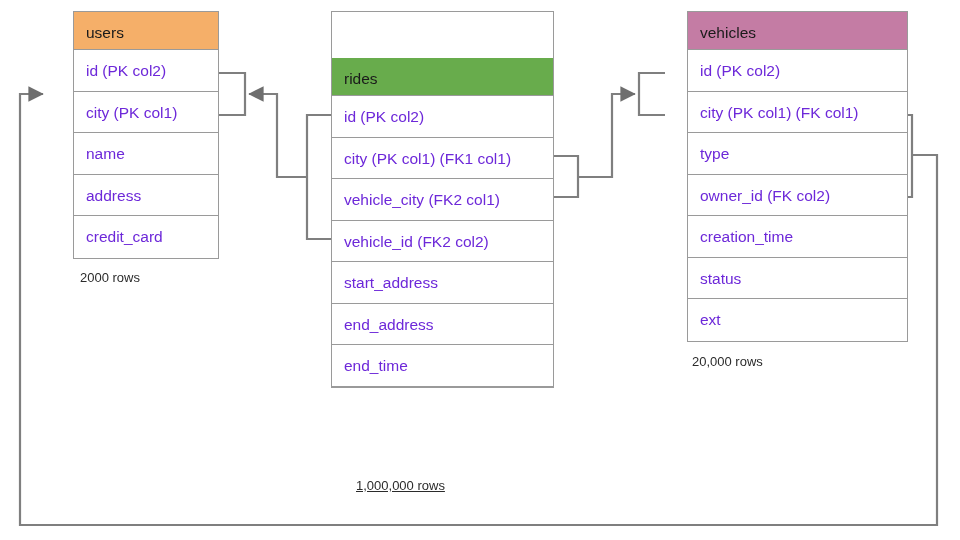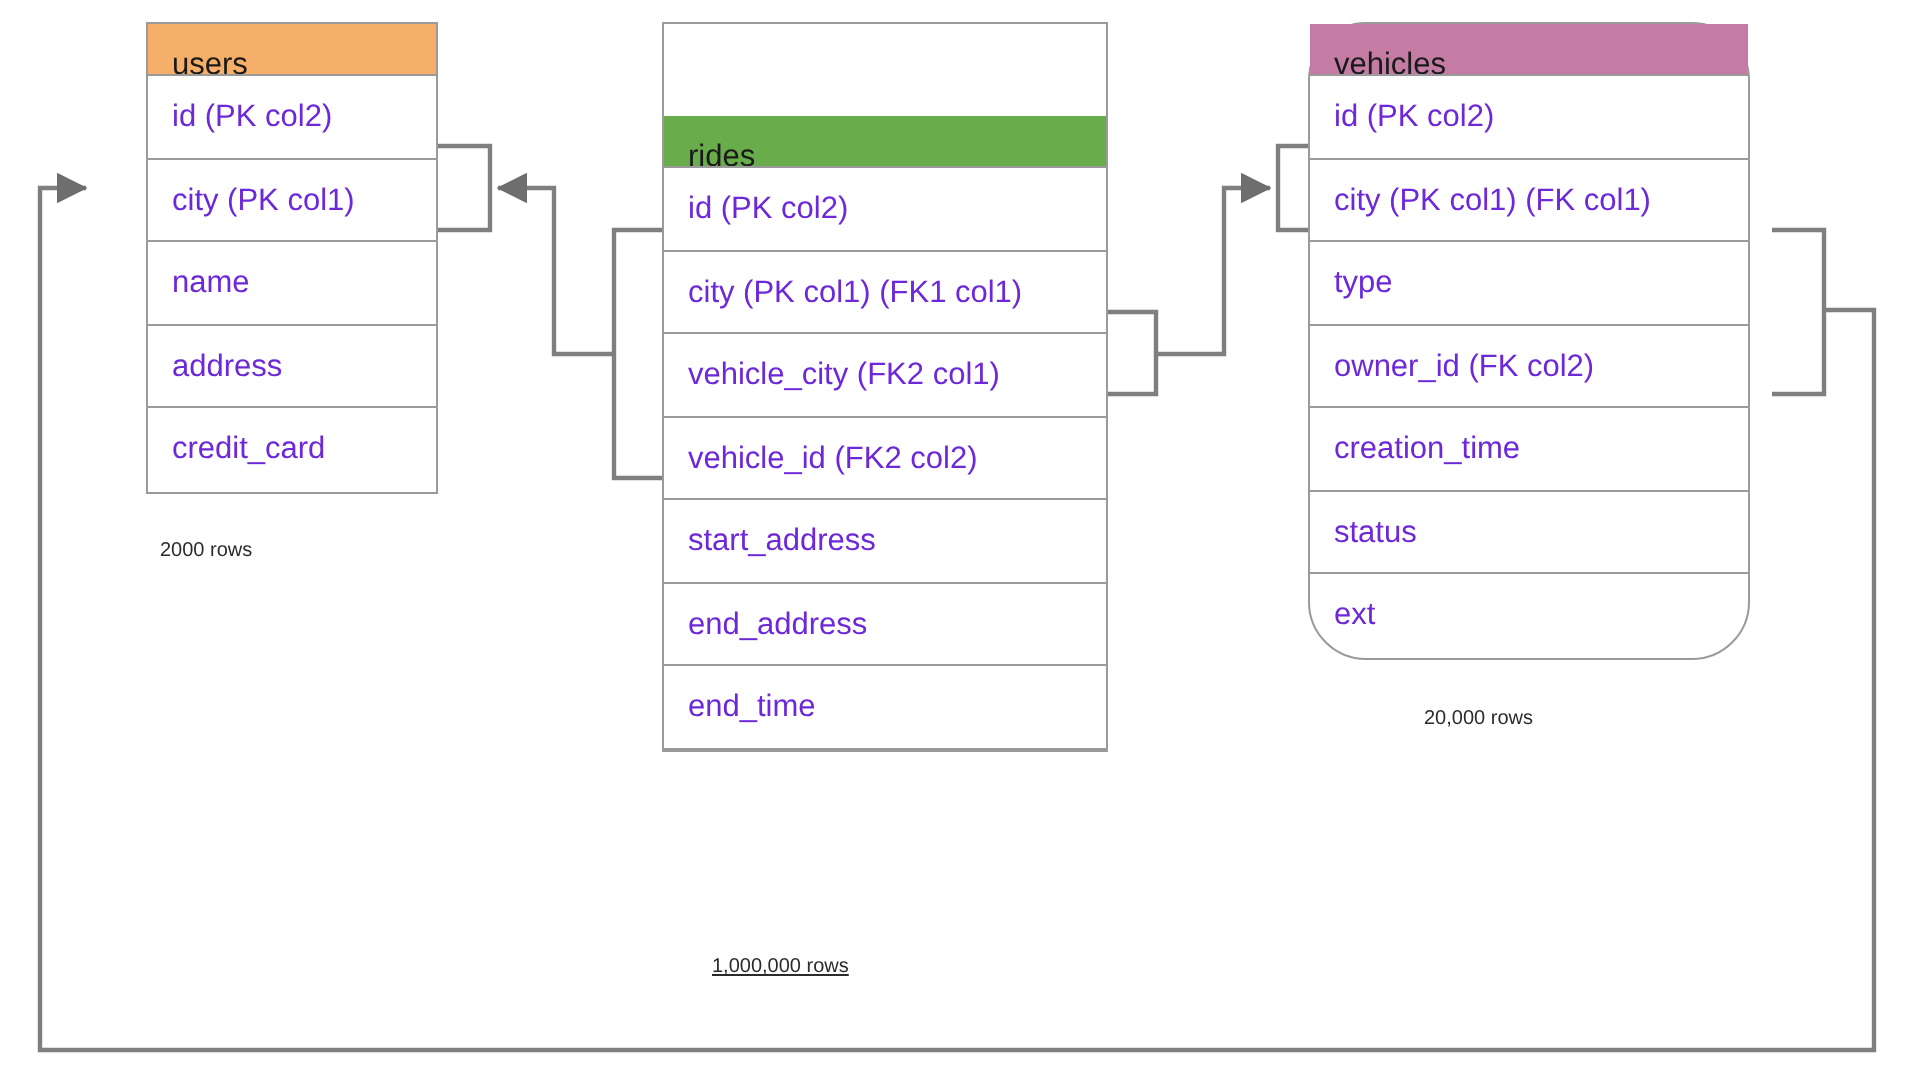--- a/index.html
+++ b/index.html
@@ -25,21 +25,21 @@
   }
   .table-box {
     position: absolute;
     box-sizing: border-box;
     border: 1px solid #9a9a9a;
     background: #ffffff;
     z-index: 2;
   }
   .tbl-header {
     box-sizing: border-box;
-    height: 26px;
+    height: 38px;
     line-height: 42px;
     padding: 0 0 0 12px;
     font-size: 15.5px;
     color: #1a1a1a;
     border-bottom: 1px solid #9a9a9a;
     white-space: nowrap;
     overflow: hidden;
   }
   .tbl-row {
     box-sizing: border-box;
@@ -50,21 +50,21 @@
     color: #6d28d9;
     border-bottom: 1px solid #9a9a9a;
     white-space: nowrap;
     overflow: hidden;
   }
   .tbl-row.last {
     border-bottom: none;
   }
   .row-count {
     position: absolute;
-    font-size: 10px;
+    font-size: 13px;
     color: #2b2b2b;
     white-space: nowrap;
     z-index: 2;
   }
 </style>
 </head>
 <body>
 
 <div id="canvas">
 
@@ -107,25 +107,25 @@
     <div class="tbl-row">id (PK col2)</div>
     <div class="tbl-row">city (PK col1) (FK1 col1)</div>
     <div class="tbl-row">vehicle_city (FK2 col1)</div>
     <div class="tbl-row">vehicle_id (FK2 col2)</div>
     <div class="tbl-row">start_address</div>
     <div class="tbl-row">end_address</div>
     <div class="tbl-row">end_time</div>
   </div>
   <div class="row-count" style="left:356px; top:478px;text-decoration:underline;">1,000,000 rows</div>
 
-  <div class="table-box" style="left:654px; top:11px; width:221px;border-radius:29px;">
+  <div class="table-box" style="left:687px; top:11px; width:221px;">
     <div class="tbl-header" style="background:#c47ca4;">vehicles</div>
     <div class="tbl-row">id (PK col2)</div>
     <div class="tbl-row">city (PK col1) (FK col1)</div>
     <div class="tbl-row">type</div>
     <div class="tbl-row">owner_id (FK col2)</div>
     <div class="tbl-row">creation_time</div>
     <div class="tbl-row">status</div>
     <div class="tbl-row last">ext</div>
   </div>
-  <div class="row-count" style="left:712px; top:354px;">20,000 rows</div>
+  <div class="row-count" style="left:692px; top:354px;">20,000 rows</div>
 
 </div>
 
 </body></html>

